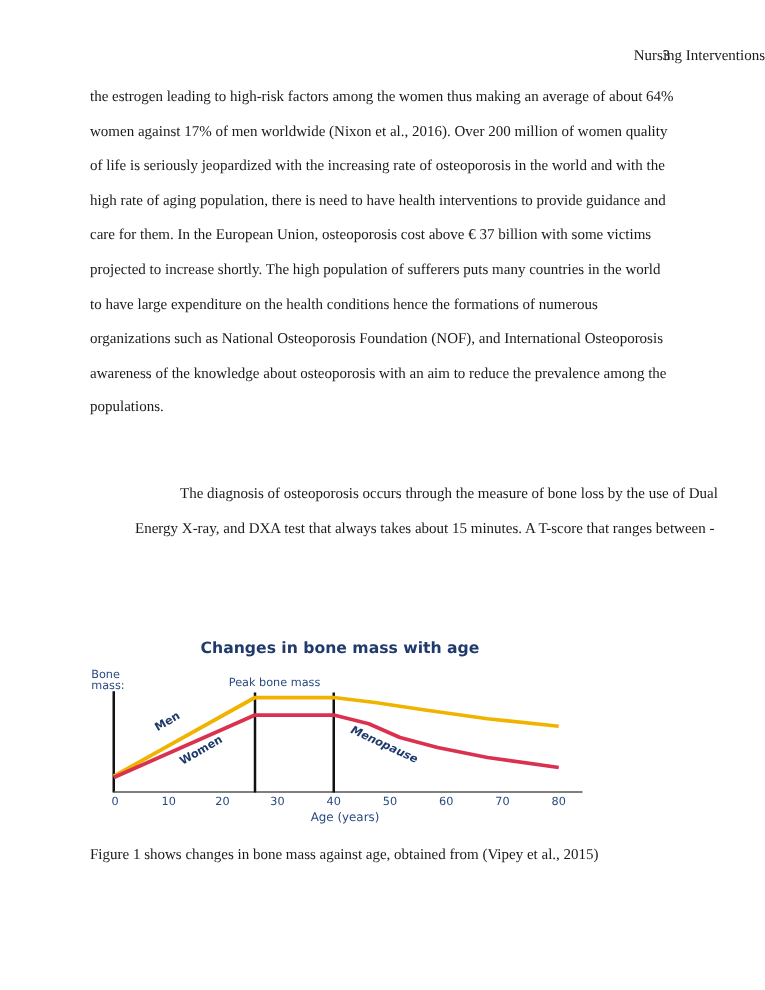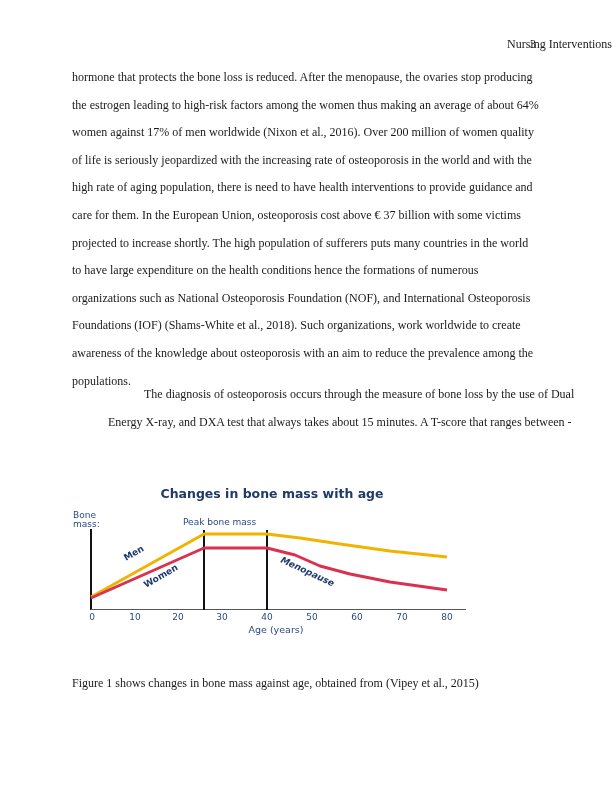--- a/index.html
+++ b/index.html
@@ -4,43 +4,41 @@
 <style>
   html, body { margin: 0; padding: 0; background: #ffffff; }
   body { width: 612px; height: 792px; position: relative; overflow: hidden;
          font-family: "Liberation Serif", "DejaVu Serif", serif; color: #1a1a1a; }
   .header-title { position: absolute; top: 37px; left: 0; width: 612px; text-align: right; font-size: 12px; }
   .page-number { position: absolute; top: 37px; left: 530px; font-size: 12px; }
   .body-text { position: absolute; left: 72px; width: 470px; font-size: 12px; line-height: 27.6px; }
   .para1 { top: 64px; }
   .para2 { top: 381px; text-indent: 36px; }
   .line { display: block; white-space: nowrap; }
-  .figure { position: absolute; left: 60px; top: 481px; width: 420px; height: 165px; }
+  .figure { position: absolute; left: 60px; top: 505px; width: 420px; height: 165px; }
   .figure svg { display: block; }
   .caption { position: absolute; left: 72px; top: 676px; font-size: 12px; white-space: nowrap; }
 </style>
 </head>
 <body>
 
 <div>
   <div class="header-title">Nursing Interventions</div>
   <div class="page-number">3</div>
 </div>
 
 <div class="body-text para1">
-  <span class="line">hormone that protects the bone loss is reduced. After the menopause, the ovaries stop producing</span>
   <span class="line">the estrogen leading to high-risk factors among the women thus making an average of about 64%</span>
   <span class="line">women against 17% of men worldwide (Nixon et al., 2016). Over 200 million of women quality</span>
   <span class="line">of life is seriously jeopardized with the increasing rate of osteoporosis in the world and with the</span>
   <span class="line">high rate of aging population, there is need to have health interventions to provide guidance and</span>
   <span class="line">care for them. In the European Union, osteoporosis cost above € 37 billion with some victims</span>
   <span class="line">projected to increase shortly. The high population of sufferers puts many countries in the world</span>
   <span class="line">to have large expenditure on the health conditions hence the formations of numerous</span>
   <span class="line">organizations such as National Osteoporosis Foundation (NOF), and International Osteoporosis</span>
-  <span class="line">Foundations (IOF) (Shams-White et al., 2018). Such organizations, work worldwide to create</span>
   <span class="line">awareness of the knowledge about osteoporosis with an aim to reduce the prevalence among the</span>
   <span class="line">populations.</span>
 </div>
 
 <div class="body-text para2">
   <span class="line" style="padding-left:36px;">The diagnosis of osteoporosis occurs through the measure of bone loss by the use of Dual</span>
   <span class="line">Energy X-ray, and DXA test that always takes about 15 minutes. A T-score that ranges between -</span>
 </div>
 
 <div class="figure">

